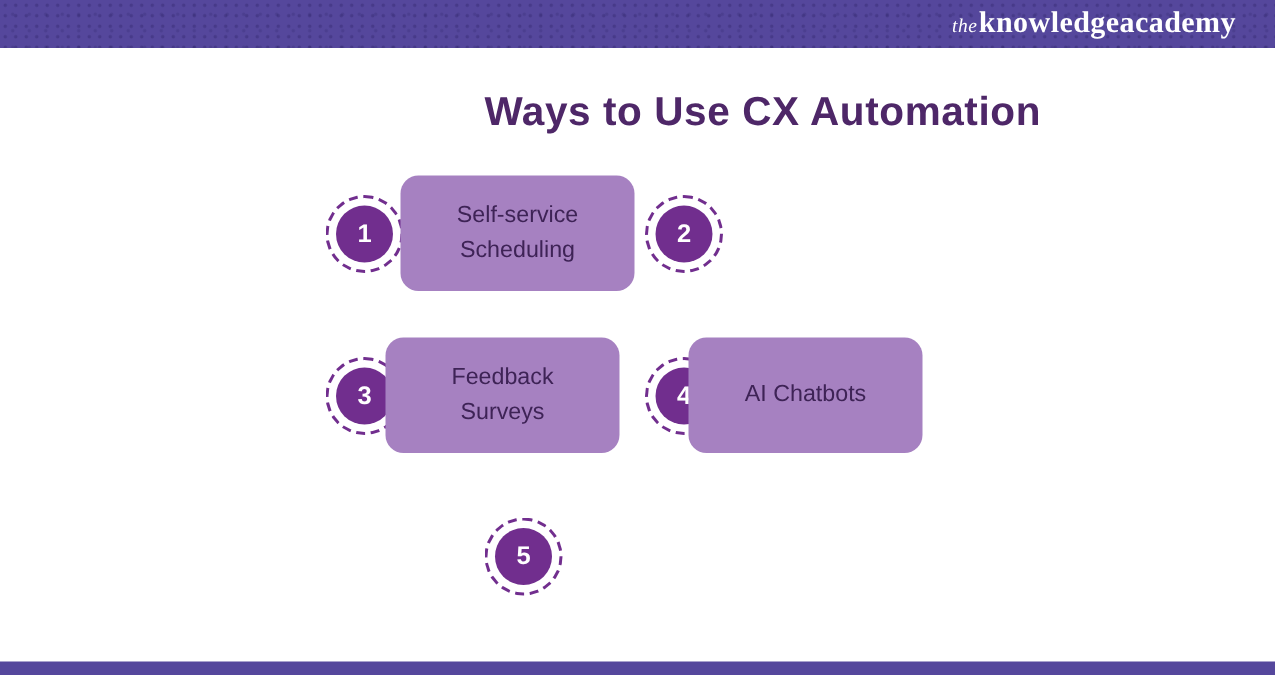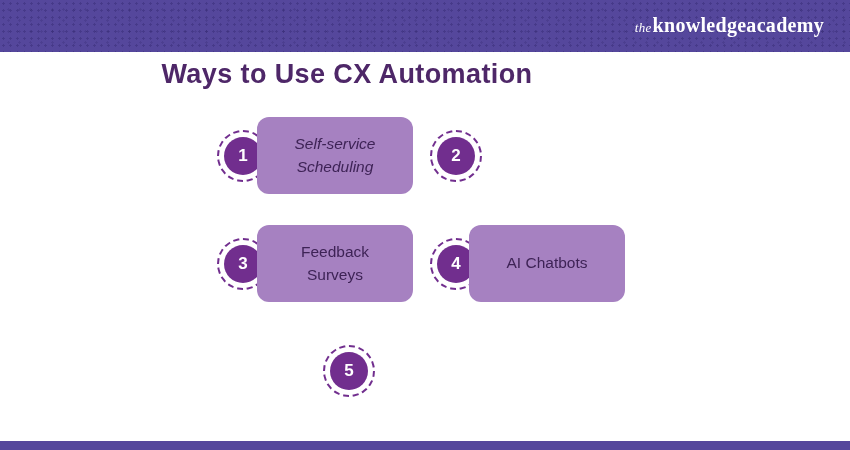--- a/index.html
+++ b/index.html
@@ -5,21 +5,21 @@
   html,body{margin:0;padding:0;}
   .stage{
     position:relative;
     width:850px;height:450px;
     background:#ffffff;
     overflow:hidden;
     font-family:"Liberation Sans",sans-serif;
   }
   
   .topbar{
-    position:absolute;left:0;top:0;width:850px;height:52px;
+    position:absolute;left:0;top:0;width:850px;height:32px;
     background:#55479c;
     background-image:
       radial-gradient(rgba(20,12,70,0.22) 1px, transparent 1.4px),
       radial-gradient(rgba(20,12,70,0.14) 1px, transparent 1.4px);
     background-size:7px 7px, 11px 11px;
     background-position:0 0, 3px 4px;
   }
   .logo{
     position:absolute;right:26px;top:50%;transform:translateY(-52%);
     color:#ffffff;white-space:nowrap;
@@ -28,38 +28,38 @@
   }
   .logo .the{font-style:italic;font-size:13px;margin-right:1px;}
   .logo .word{font-weight:bold;}
   .botbar{
     position:absolute;left:0;bottom:0;width:850px;height:9px;
     background:#55479c;
   }
   
   .title{
     position:absolute;left:0;top:59px;width:694px;
-    text-align:center;
+    text-align:right;
     font-size:27px;font-weight:bold;color:#4e2768;
     letter-spacing:0.4px;
   }
   
   .card{
     position:absolute;width:156px;height:77px;
     background:#a681c1;border-radius:12px;
     display:flex;align-items:center;justify-content:center;
     text-align:center;
     color:#3e2356;font-size:15.5px;line-height:1.45;
     padding:0 14px;box-sizing:border-box;
     z-index:2;
   }
-  .card1{left:257px;top:117px;font-style:italic;}
+  .card1{left:267px;top:117px;}
   .card2{left:469px;top:117px;}
   .card3{left:257px;top:225px;}
-  .card4{left:469px;top:225px;}
+  .card4{left:459px;top:225px;}
   .card5{left:363px;top:332px;}
   
   .badge{position:absolute;width:52px;height:52px;z-index:1;}
   .badge .ring{
     position:absolute;left:0;top:0;right:0;bottom:0;
     border:2px dashed #712e8e;border-radius:50%;
     box-sizing:border-box;
   }
   .badge .disc{
     position:absolute;left:7px;top:7px;width:38px;height:38px;

